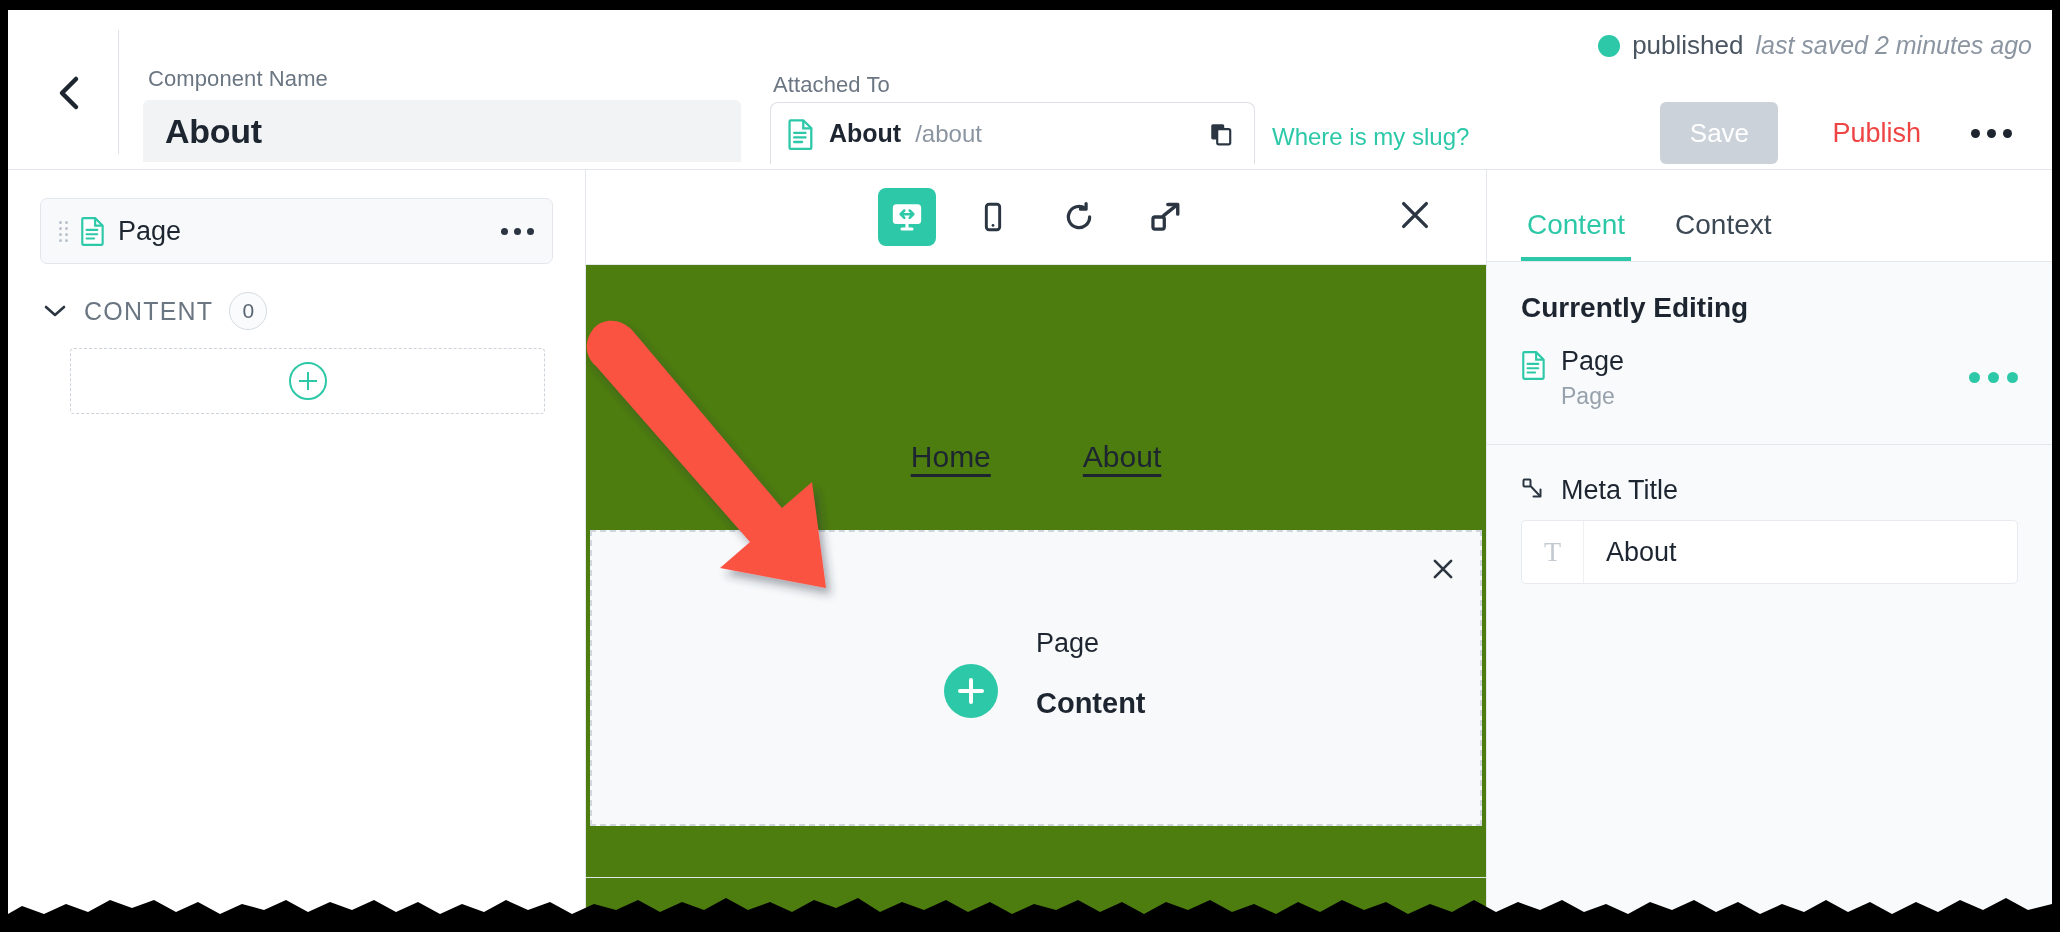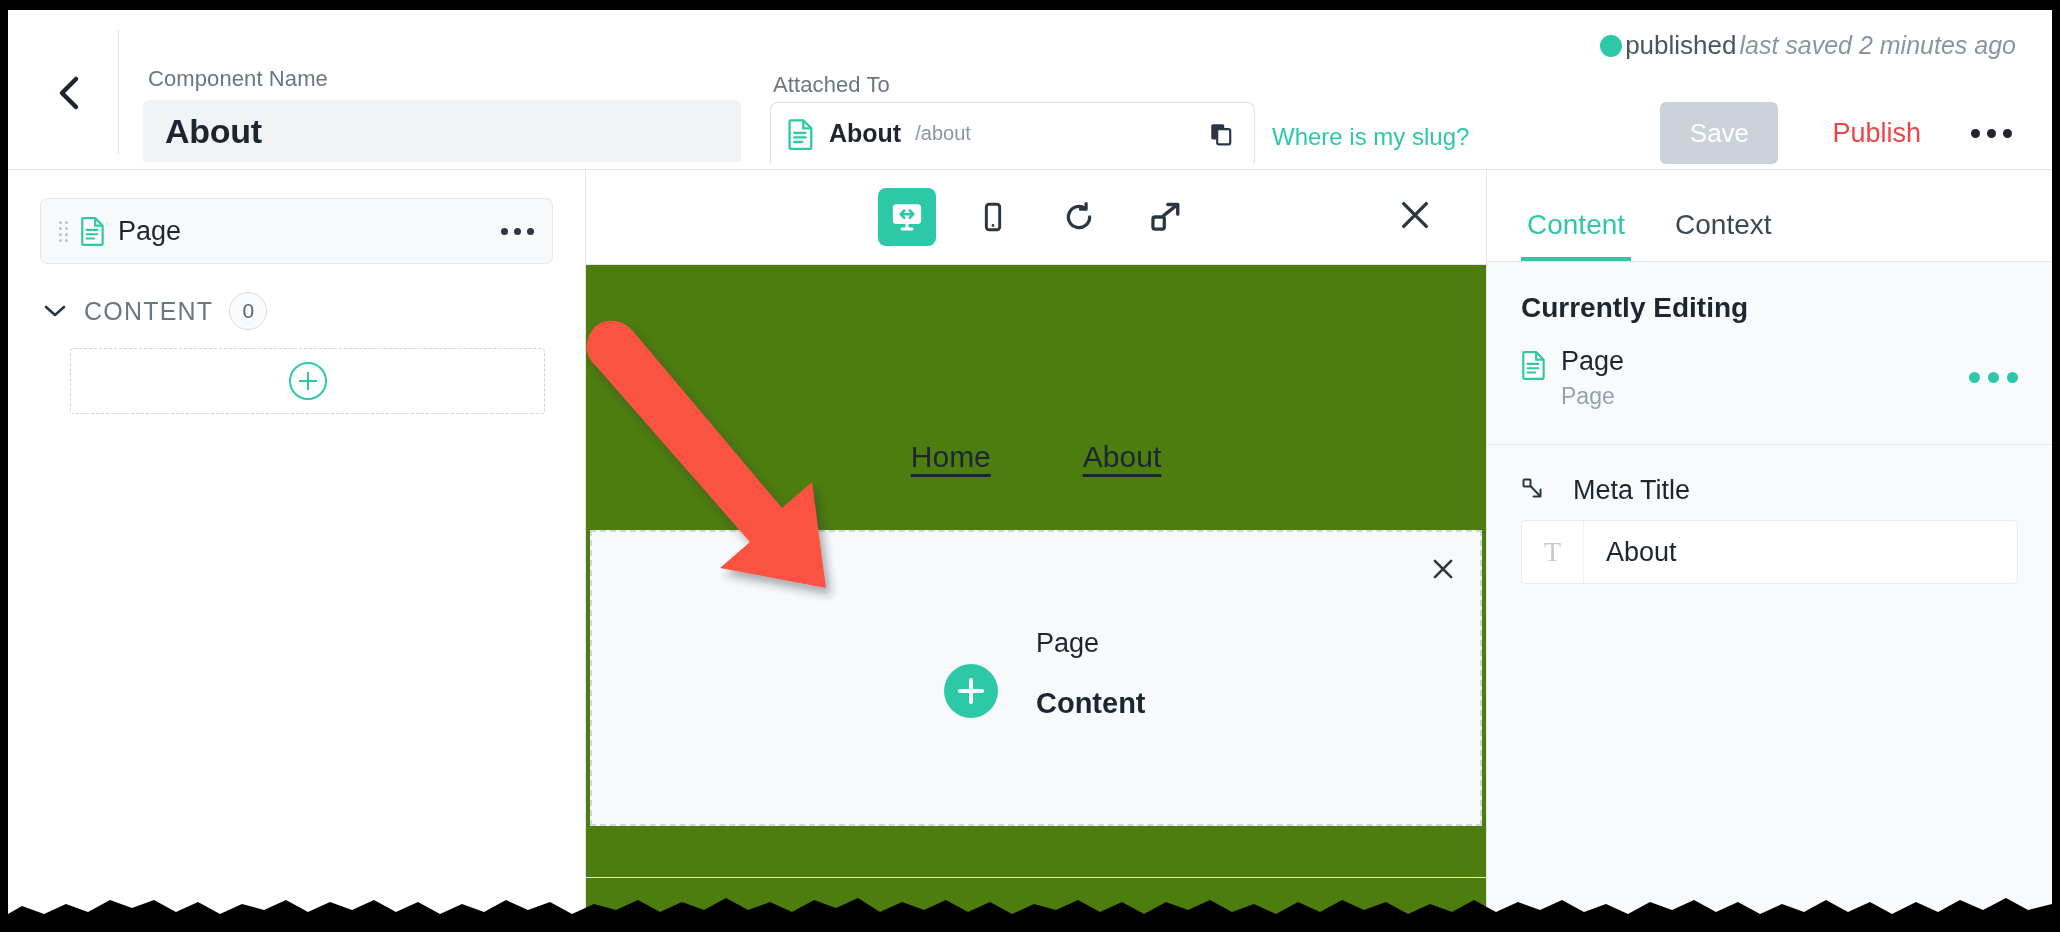--- a/index.html
+++ b/index.html
@@ -59,32 +59,32 @@
     position: absolute; left: 762px; top: 92px;
     width: 485px; height: 62px;
     border: 1px solid #dde1e6; border-bottom: none;
     border-radius: 8px 8px 0 0; background: #fff;
     display: flex; align-items: center; padding: 0 16px;
   }
   #attached-doc-icon { margin-right: 14px; display:flex; }
   #attached-title {
     font-size: 25px; font-weight: 700; color: #1d2530; margin-right: 14px;
   }
-  #attached-slug { font-size: 20px; color: #8b95a1; }
+  #attached-slug { font-size: 24px; color: #8b95a1; }
   #copy-slug-btn {
     margin-left: auto; width: 34px; height: 34px;
     display:flex; align-items:center; justify-content:center; cursor:pointer;
   }
   #where-slug {
     position: absolute; left: 1264px; top: 113px;
     font-size: 24px; color: #2cc8a8; cursor: pointer; white-space: nowrap;
   }
   #status-row {
-    position: absolute; right: 36px; top: 20px;
-    display: flex; align-items: center; gap: 3px;
+    position: absolute; right: 20px; top: 20px;
+    display: flex; align-items: center; gap: 12px;
   }
   #status-dot {
     width: 22px; height: 22px; border-radius: 50%; background: #2cc8a8;
   }
   #status-text { font-size: 26px; color: #4a5561; }
   #last-saved { font-size: 25px; color: #8b95a1; font-style: italic; }
   #action-row {
     position: absolute; right: 26px; top: 92px;
     display: flex; align-items: center; gap: 0px;
   }
@@ -270,21 +270,21 @@
   #editing-type { font-size: 23px; color: #97a1ac; }
   #editing-more {
     position: absolute; right: 0; top: 26px;
     display: flex; gap: 8px; align-items: center; cursor: pointer;
   }
   #editing-more span { width: 11px; height: 11px; border-radius: 50%; background: #2cc8a8; }
   #panel-divider {
     height: 1px; background: #e3e6ea; margin: 0;
   }
   #param-label-row {
-    display: flex; align-items: center; gap: 28px; margin-bottom: 14px;
+    display: flex; align-items: center; gap: 16px; margin-bottom: 14px;
   }
   #param-label { font-size: 27px; color: #1d2530; }
   #param-input {
     height: 64px; background: #ffffff; border: 1px solid #e7eaee; border-radius: 5px;
     display: flex; align-items: center;
   }
   #param-type-icon {
     width: 62px; height: 100%; display: flex; align-items: center; justify-content: center;
     border-right: 1px solid #eef0f3;
     font-family: "Liberation Serif", serif; font-size: 28px; color: #c3cad2;

